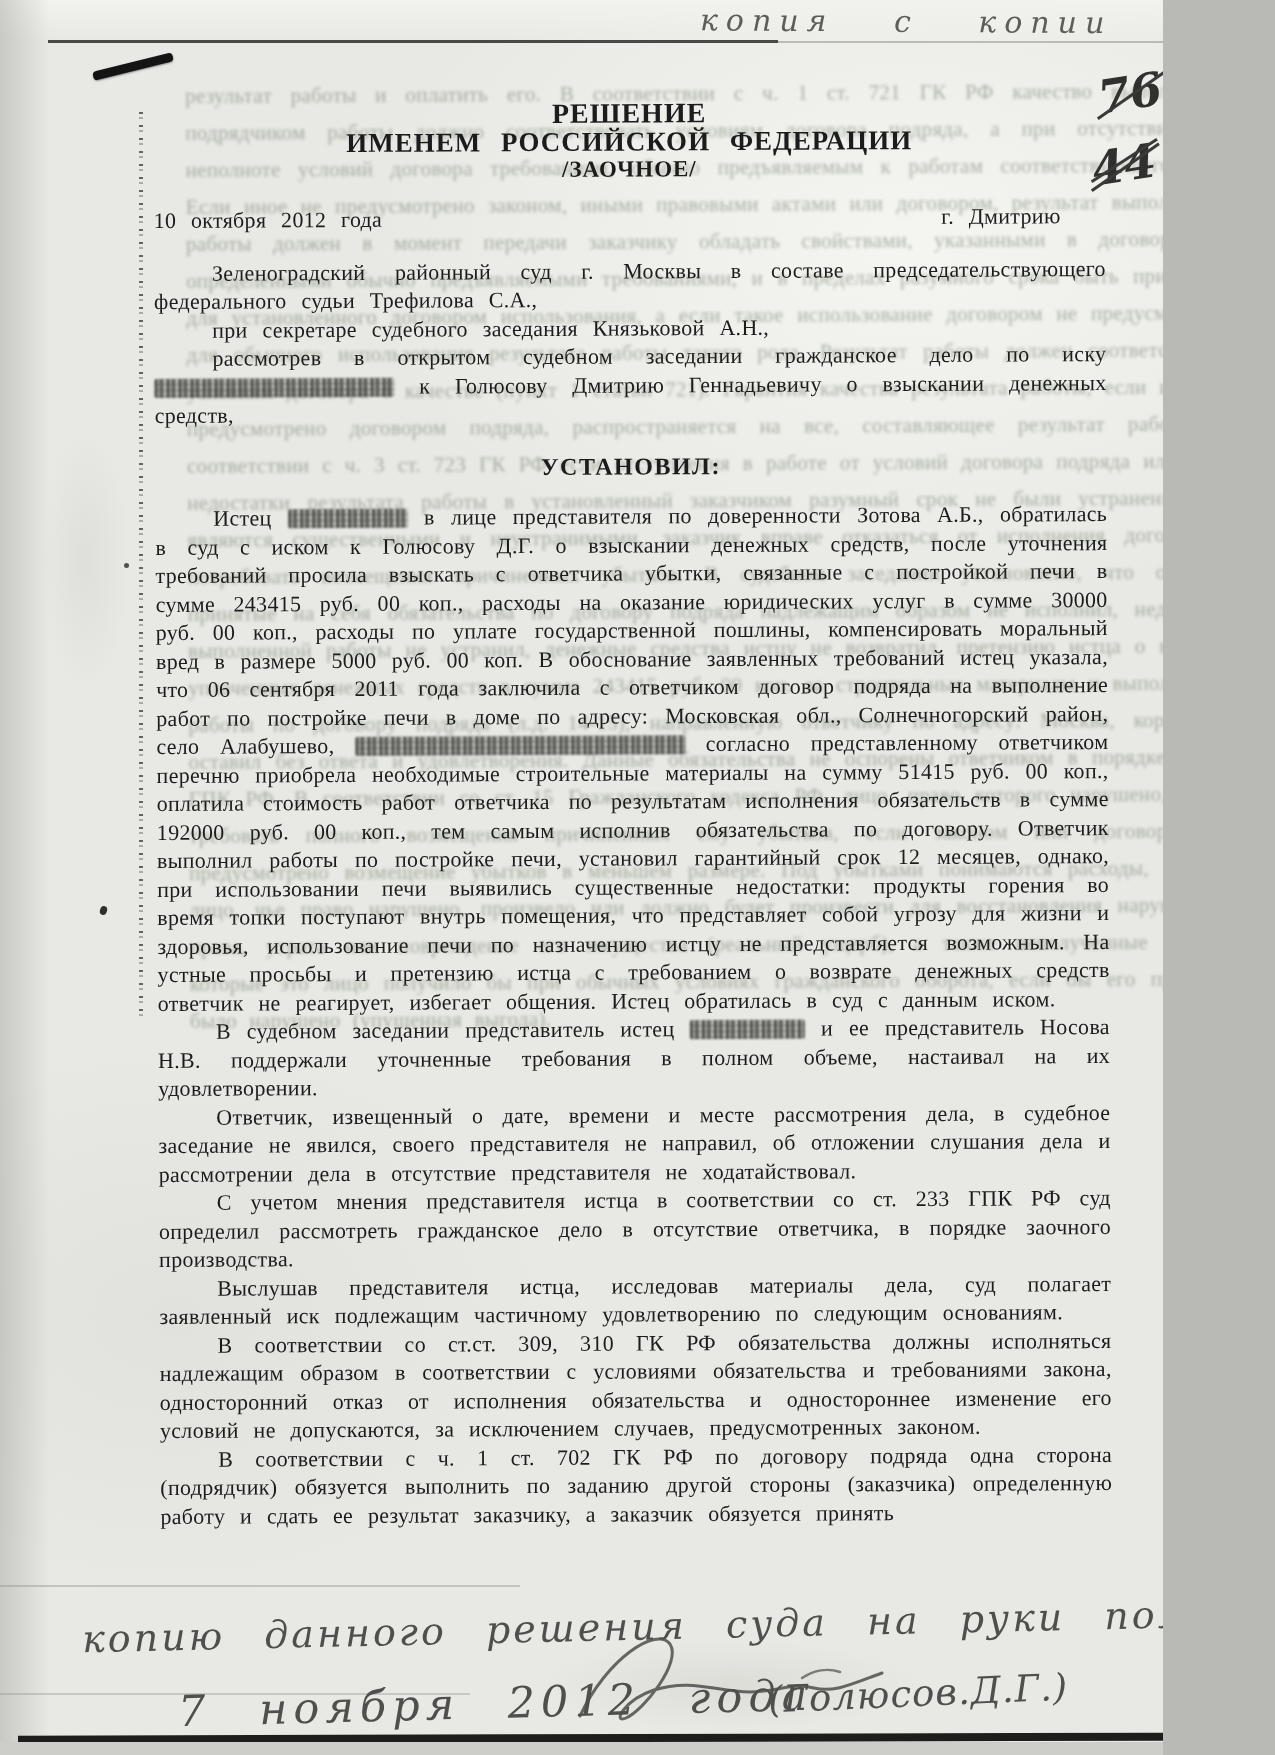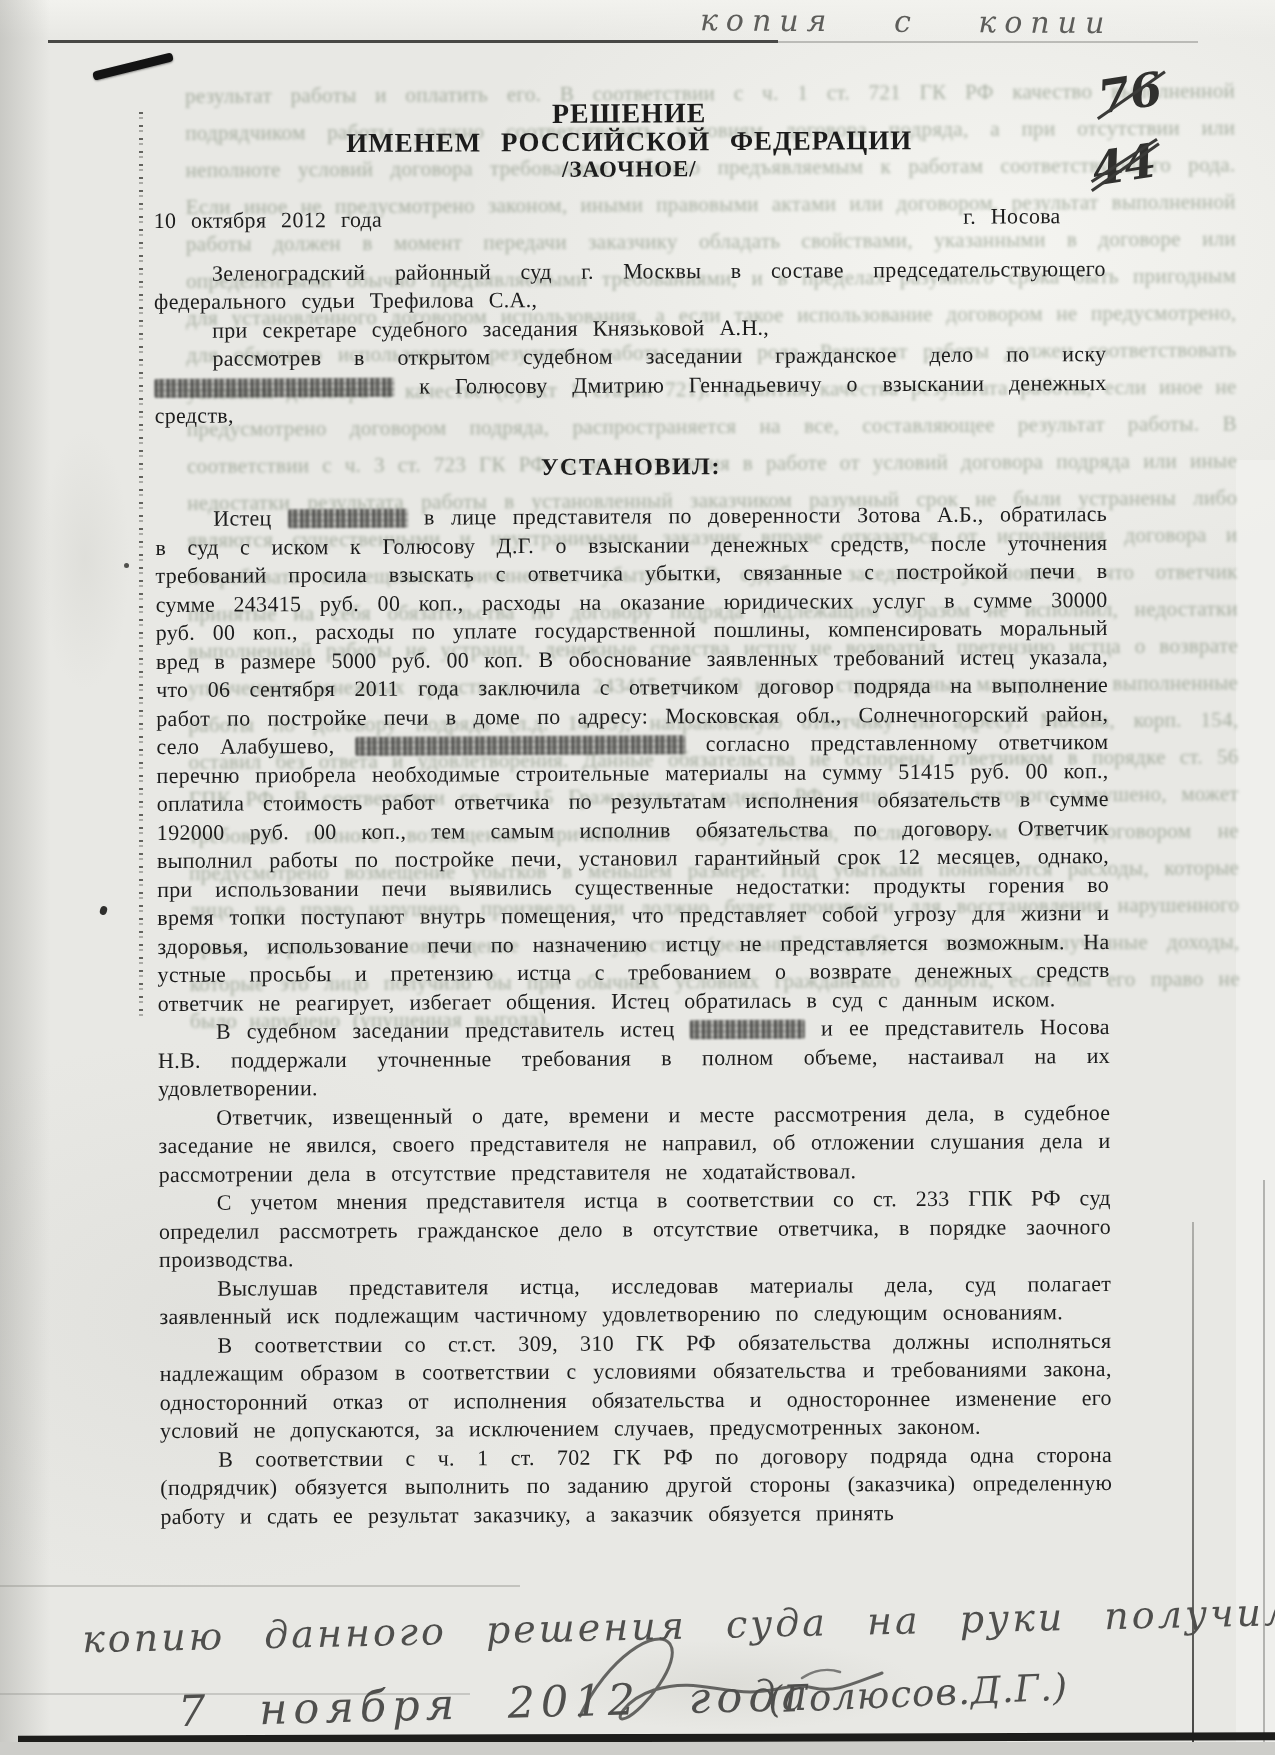--- a/index.html
+++ b/index.html
@@ -1,17 +1,17 @@
 <!DOCTYPE html>
 <html><head>
 <meta charset="utf-8">
 <style>
   html,body { margin:0; padding:0; background:#b9b9b5; }
   .page {
-    position:relative; width:1275px; height:1755px; overflow:hidden;
+    position:relative; width:1163px; height:1755px; overflow:hidden;
     background:
       radial-gradient(900px 620px at 78% 14%, rgba(246,246,242,.9) 0%, rgba(246,246,242,0) 60%),
       radial-gradient(700px 500px at 15% 75%, rgba(222,222,218,.7) 0%, rgba(222,222,218,0) 55%),
       #e8e8e4;
     font-family:"Liberation Serif", serif;
   }
   
   .top-strip   { position:absolute; left:0; top:0; width:100%; height:38px;
                  background:linear-gradient(180deg,#f2f2ee,rgba(242,242,238,0)); }
   .top-line    { position:absolute; left:48px; top:40px; width:730px; height:3px; background:#2b2b29; opacity:.85; }
@@ -116,21 +116,21 @@
   <div class="hw hw-num num44">44</div>
 
   <div class="doc">
     <div class="hdr">
       <div class="t1">РЕШЕНИЕ</div>
       <div class="t2">ИМЕНЕМ РОССИЙСКОЙ  ФЕДЕРАЦИИ</div>
       <div class="t3">/ЗАОЧНОЕ/</div>
     </div>
     <div class="daterow">
       <span>10 октября 2012 года</span>
-      <span>г. Носова</span>
+      <span>г. Дмитрию</span>
     </div>
     <p class="ind p-first">Зеленоградский районный суд г. Москвы в составе председательствующего федерального судьи Трефилова С.А.,</p>
     <p class="ind">при секретаре судебного заседания Князьковой А.Н.,</p>
     <p class="ind"><span>рассмотрев в открытом судебном заседании гражданское дело по иску</span> <span class="redact w240"></span> <span>к Голюсову  Дмитрию Геннадьевичу о взыскании денежных средств,</span></p>
     <div class="ustanovil">УСТАНОВИЛ:</div>
     <p class="ind"><span>Истец</span> <span class="redact w120"></span> <span>в лице представителя по доверенности Зотова А.Б., обратилась в суд с иском к Голюсову Д.Г. о взыскании денежных средств, после уточнения требований просила взыскать с ответчика убытки, связанные с постройкой печи в сумме 243415 руб. 00 коп., расходы на оказание юридических услуг в сумме 30000 руб. 00 коп., расходы по уплате государственной пошлины, компенсировать моральный вред в размере 5000 руб. 00 коп. В обоснование заявленных требований истец указала, что 06 сентября 2011 года заключила с ответчиком договор подряда на выполнение работ по постройке печи в доме по адресу: Московская обл., Солнечногорский район, село Алабушево,</span> <span class="redact w330"></span> <span>согласно представленному ответчиком перечню приобрела необходимые строительные материалы на сумму 51415 руб. 00 коп., оплатила стоимость работ ответчика по результатам исполнения обязательств в сумме 192000 руб. 00 коп., тем самым исполнив обязательства по договору. Ответчик выполнил работы по постройке печи, установил гарантийный срок 12 месяцев, однако, при использовании печи выявились существенные недостатки: продукты горения во время топки поступают внутрь помещения, что представляет собой угрозу для жизни и здоровья, использование печи по назначению истцу не представляется возможным. На устные просьбы и претензию истца с требованием о возврате денежных средств ответчик не реагирует, избегает общения. Истец обратилась в суд с данным иском.</span></p>
     <p class="ind"><span>В судебном заседании представитель истец</span> <span class="redact w115"></span> <span>и ее представитель Носова Н.В. поддержали уточненные требования в полном объеме, настаивал на их удовлетворении.</span></p>
     <p class="ind">Ответчик, извещенный о дате, времени и месте рассмотрения дела, в судебное заседание не явился, своего представителя не направил, об отложении слушания дела и рассмотрении дела в отсутствие представителя  не ходатайствовал.</p>
     <p class="ind">С учетом мнения представителя истца в соответствии со ст. 233 ГПК РФ суд определил рассмотреть гражданское дело в отсутствие ответчика, в порядке заочного производства.</p>
     <p class="ind">Выслушав представителя истца, исследовав материалы дела, суд полагает заявленный иск подлежащим частичному удовлетворению по следующим основаниям.</p>

